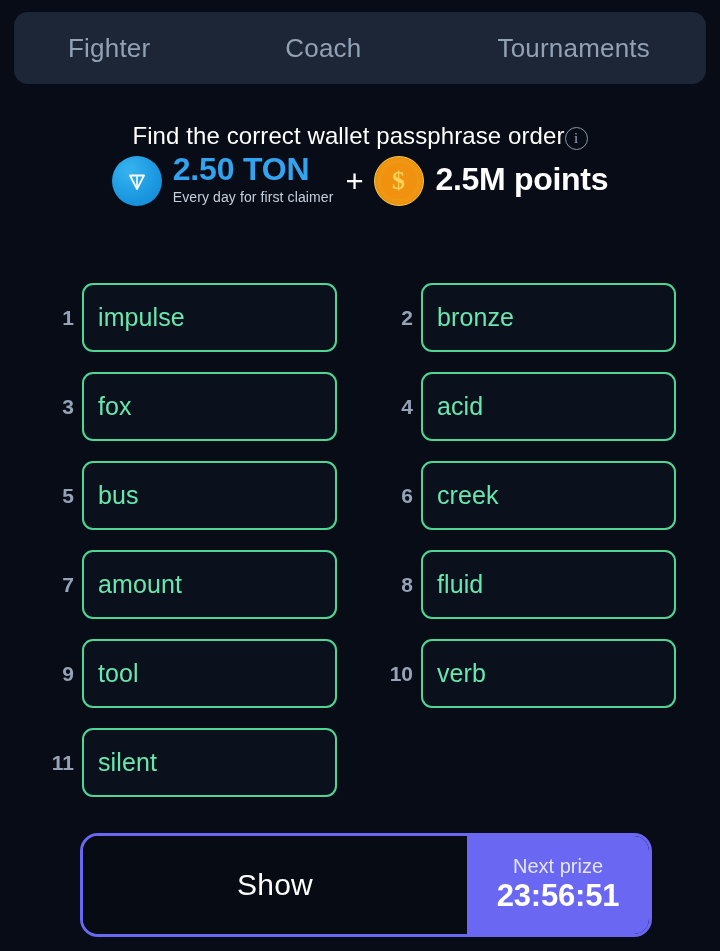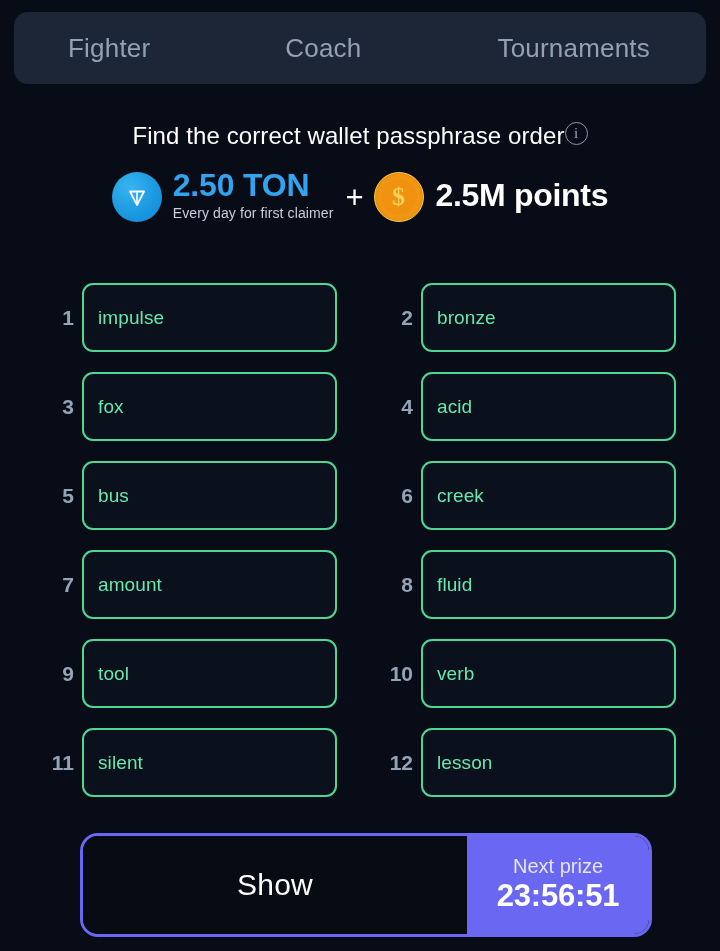--- a/index.html
+++ b/index.html
@@ -59,21 +59,21 @@
     font-size: 26px;
   }
 
   
   .heading {
     position: absolute;
     left: 0;
     top: 122px;
     width: 720px;
     display: flex;
-    align-items: flex-start;
+    align-items: flex-end;
     justify-content: center;
   }
   .heading-text {
     font-size: 24px;
     color: #ffffff;
     letter-spacing: 0.1px;
   }
   .info-icon {
     width: 23px;
     height: 23px;
@@ -85,21 +85,21 @@
     display: flex;
     align-items: center;
     justify-content: center;
     line-height: 1;
   }
 
   
   .prize-row {
     position: absolute;
     left: 0;
-    top: 168px;
+    top: 152px;
     width: 720px;
     height: 68px;
     display: flex;
     align-items: flex-start;
     justify-content: center;
   }
   .ton-logo {
     width: 50px;
     height: 50px;
     border-radius: 50%;
@@ -204,21 +204,21 @@
     flex: 1 1 auto;
     height: 69px;
     border: 2.2px solid #4fd694;
     border-radius: 11px;
     background: #0b111c;
     display: flex;
     align-items: center;
     padding: 0 14px;
   }
   .word-text {
-    font-size: 19px;
+    font-size: 25px;
     color: #67e8ae;
     letter-spacing: 0.1px;
   }
 
   
   .bottom-bar {
     position: absolute;
     left: 80px;
     top: 833px;
     width: 572px;
@@ -386,26 +386,20 @@
       </div>
     </div>
 
     <div class="cell">
       <span class="cell-num">11</span>
       <div class="word-box">
         <span class="word-text">silent</span>
       </div>
     </div>
 
-    <div class="cell">
-      <span class="cell-num">12</span>
-      <div class="word-box">
-        <span class="word-text">lesson</span>
-      </div>
-    </div>
 
   </div>
 
   <div class="bottom-bar">
     <div class="show-area">
       <span class="show-label">Show</span>
     </div>
     <div class="next-prize-panel">
       <span class="next-prize-label">Next prize</span>
       <span class="next-prize-time">23:56:51</span>

